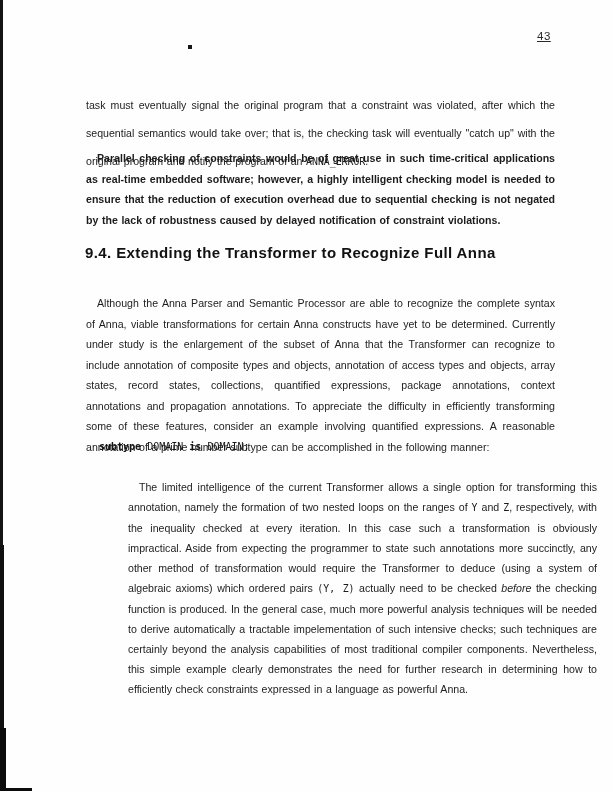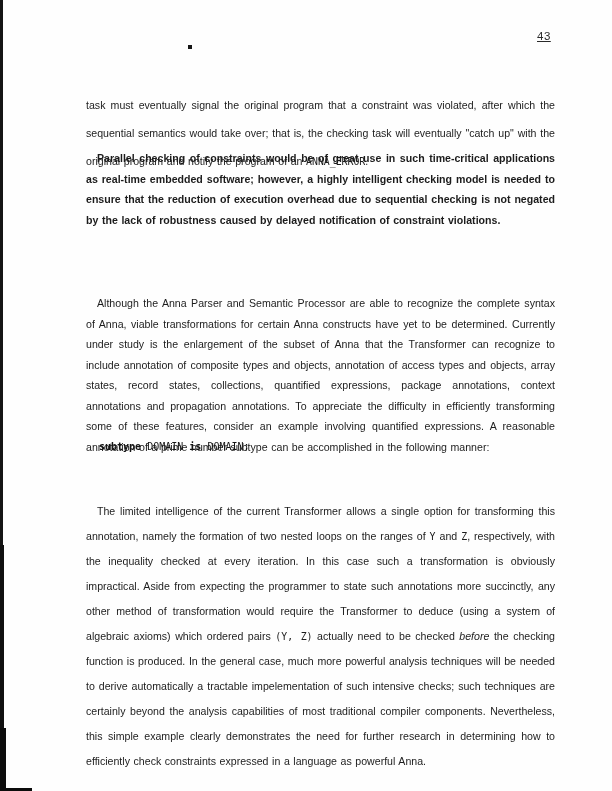--- a/index.html
+++ b/index.html
@@ -40,21 +40,21 @@
     width: 469px;
     text-align: justify;
   }
   .body-text {
     font-size: 10.6px;
     word-spacing: 0.06em;
   }
   .para1 { top: 80px;  line-height: 28px; }
   .para2 { top: 137px; line-height: 20.9px; text-indent: 11px; font-weight: bold; }
   .para3 { top: 251px; line-height: 20.5px; text-indent: 11px; margin-top: 42px; }
-  .para4 { top: 488px; line-height: 25px; text-indent: 11px; }
+  .para4 { top: 466px; line-height: 20px; text-indent: 11px; margin-left: 42px; }
 
   .section-heading {
     position: absolute;
     left: 85px;
     top: 232px;
     width: 480px;
     font-size: 15px;
     font-weight: bold;
     letter-spacing: 0.4px;
     color: #111;
@@ -92,20 +92,21 @@
   <div class="edge-strip-corner"></div>
   <div class="bottom-bar"></div>
   <div class="dot-artifact"></div>
 
   <div class="page-number">43</div>
 
   <p class="col body-text para1"><span>task must eventually signal the original program that a constraint was violated, after which the sequential semantics would take over; that is, the checking task will eventually "catch up" with the original program and notify the program of an </span><span class="s-mono">ANNA_ERROR</span><span>.</span></p>
 
   <p class="col body-text para2"><span>Parallel checking of constraints would be of great use in such time-critical applications as real-time embedded software; however, a highly intelligent checking model is needed to ensure that the reduction of execution overhead due to sequential checking is not negated by the lack of robustness caused by delayed notification of constraint violations.</span></p>
 
+  <h2 class="section-heading">9.4. Extending the Transformer to Recognize Full Anna</h2>
 
   <p class="col body-text para3"><span>Although the Anna Parser and Semantic Processor are able to recognize the complete syntax of Anna, viable transformations for certain Anna constructs have yet to be determined.  Currently under study is the enlargement of the subset of Anna that the Transformer can recognize to include annotation of composite types and objects, annotation of access types and objects, array states, record states, collections, quantified expressions, package annotations, context annotations and propagation annotations.  To appreciate the difficulty in efficiently transforming some of these features, consider an example involving quantified expressions.  A reasonable annotation of a prime number subtype can be accomplished in the following manner:</span></p>
 
   <div class="code-block">
     <div class="code-line"><span class="s-bold">subtype</span><span> DOMAIN </span><span class="s-bold">is</span><span> DOMAIN;</span></div>
   </div>
 
   <p class="col body-text para4"><span>The limited intelligence of the current Transformer allows a single option for transforming this annotation, namely the formation of two nested loops on the ranges of </span><span class="s-mono">Y</span><span> and </span><span class="s-mono">Z</span><span>, respectively, with the inequality checked at every iteration.  In this case such a transformation is obviously impractical. Aside from expecting the programmer to state such annotations more succinctly, any other method of transformation would require the Transformer to deduce (using a system of algebraic axioms) which ordered pairs </span><span class="s-mono">(Y, Z)</span><span> actually need to be checked </span><span class="s-italic">before</span><span> the checking function is produced.  In the general case, much more powerful analysis techniques will be needed to derive automatically a tractable impelementation of such intensive checks; such techniques are certainly beyond the analysis capabilities of most traditional compiler components.  Nevertheless, this simple example clearly demonstrates the need for further research in determining how to efficiently check constraints expressed in a language as powerful Anna.</span></p>
 
 </div>

